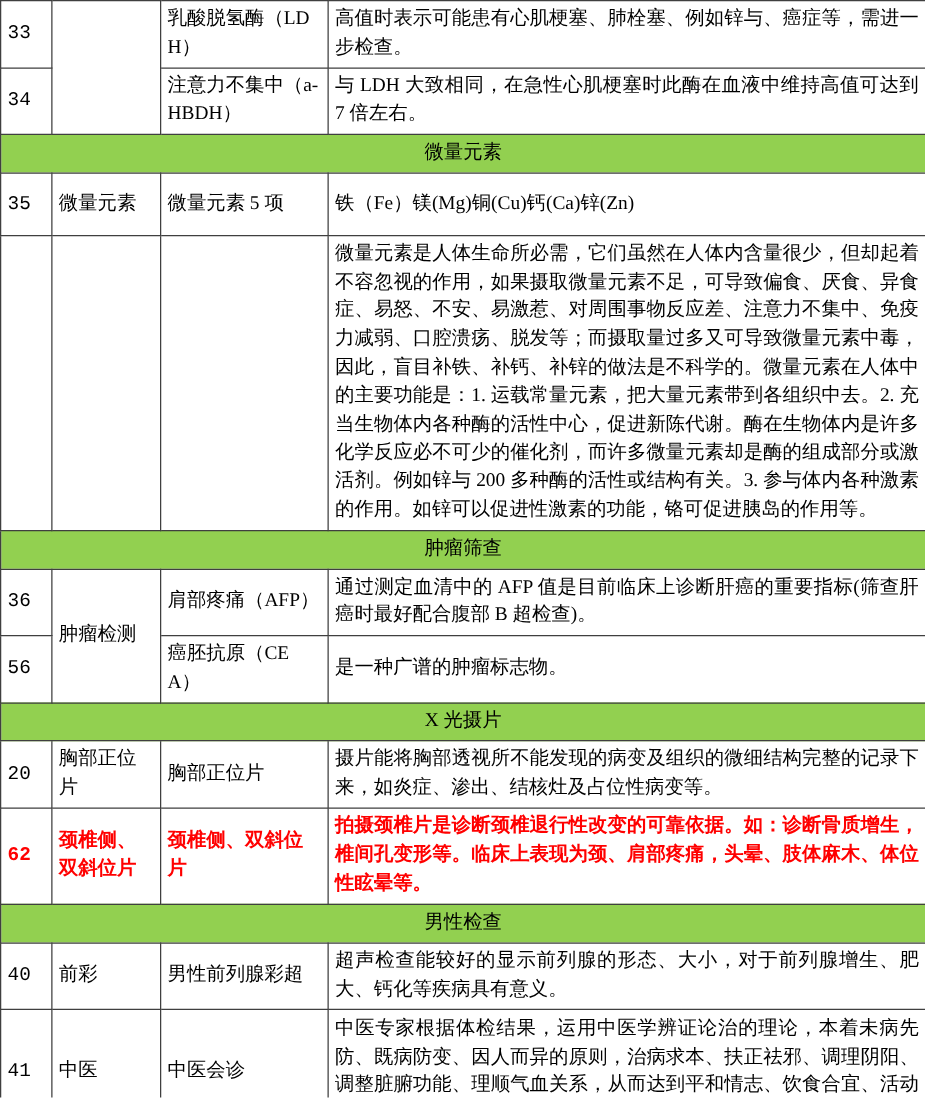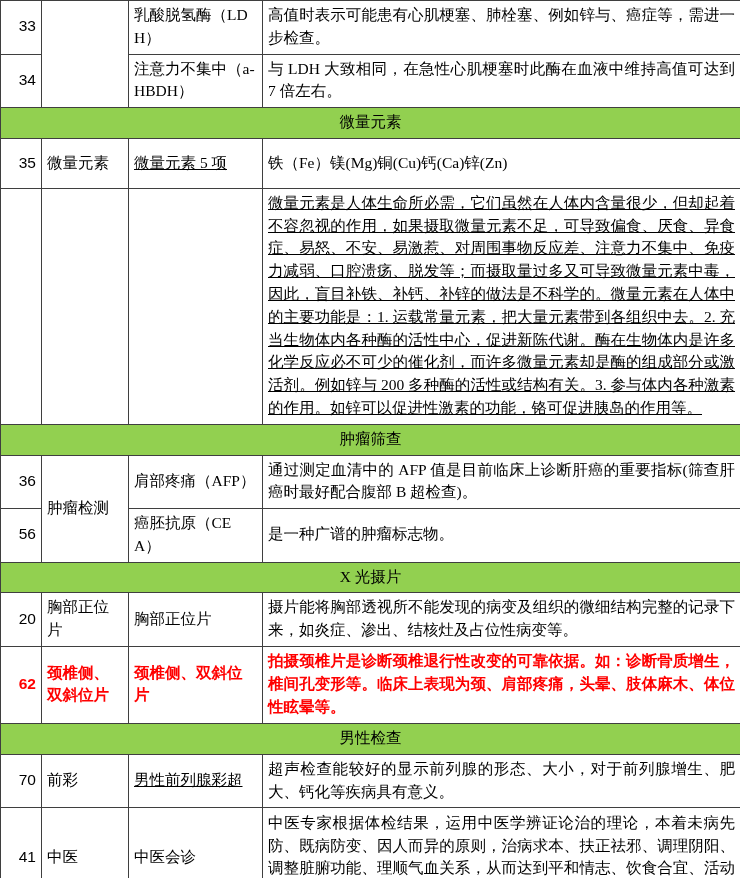--- a/index.html
+++ b/index.html
@@ -33,23 +33,23 @@
     vertical-align: middle;
     padding: 3px 5px 4px 5px;
     font-size: 15.5px;
     line-height: 1.47;
     word-break: break-all;
     box-sizing: border-box;
   }
 
   
   td.no {
-    text-align: right;
+    text-align: left;
     font-size: 15px;
-    font-family: Liberation Sans, sans-serif;
+    font-family: Liberation Mono, monospace;
   }
 
   
   td.cat, td.item {
     text-align: left;
   }
 
   td.desc {
     text-align: justify;
     text-justify: inter-ideograph;
@@ -69,21 +69,21 @@
     font-size: 15.5px;
   }
 
   
   tr.red td { color: #ff0000; font-weight: bold; }
 
   
   td.heavy-top { border-top: 2px solid #808080; }
 
   .vmid { vertical-align: middle; }
-  .vtop { vertical-align: top; text-decoration: underline; }
+  .vtop { vertical-align: top; }
 
   
   tr.h33 td { height: 45px; }
   tr.h34 td { height: 52px; }
   tr.h35 td { height: 50px; }
   tr.hpara td { height: 231px; }
   tr.h36 td { height: 48px; }
   tr.h37 td { height: 47px; }
   tr.h38 td { height: 48px; }
   tr.h39 td { height: 77px; }
@@ -166,21 +166,21 @@
       <td class="cat vmid">颈椎侧、双斜位片</td>
       <td class="item vmid">颈椎侧、双斜位片</td>
       <td class="desc vmid">拍摄颈椎片是诊断颈椎退行性改变的可靠依据。如：诊断骨质增生，椎间孔变形等。临床上表现为颈、肩部疼痛，头晕、肢体麻木、体位性眩晕等。</td>
     </tr>
 
     <tr>
       <td class="section" colspan="4">男性检查</td>
     </tr>
 
     <tr class="h40">
-      <td class="no vmid">70</td>
+      <td class="no vmid">40</td>
       <td class="cat vmid">前彩</td>
       <td class="item vtop">男性前列腺彩超</td>
       <td class="desc vmid">超声检查能较好的显示前列腺的形态、大小，对于前列腺增生、肥大、钙化等疾病具有意义。</td>
     </tr>
 
     <tr class="h41">
       <td class="no vmid heavy-top">41</td>
       <td class="cat vmid heavy-top">中医</td>
       <td class="item vmid heavy-top">中医会诊</td>
       <td class="desc vmid heavy-top">中医专家根据体检结果，运用中医学辨证论治的理论，本着未病先防、既病防变、因人而异的原则，治病求本、扶正祛邪、调理阴阳、调整脏腑功能、理顺气血关系，从而达到平和情志、饮食合宜、活动肢体、劳逸适度、动静有衡、防寒避暑、顺应四时的生活最佳状态。</td>

